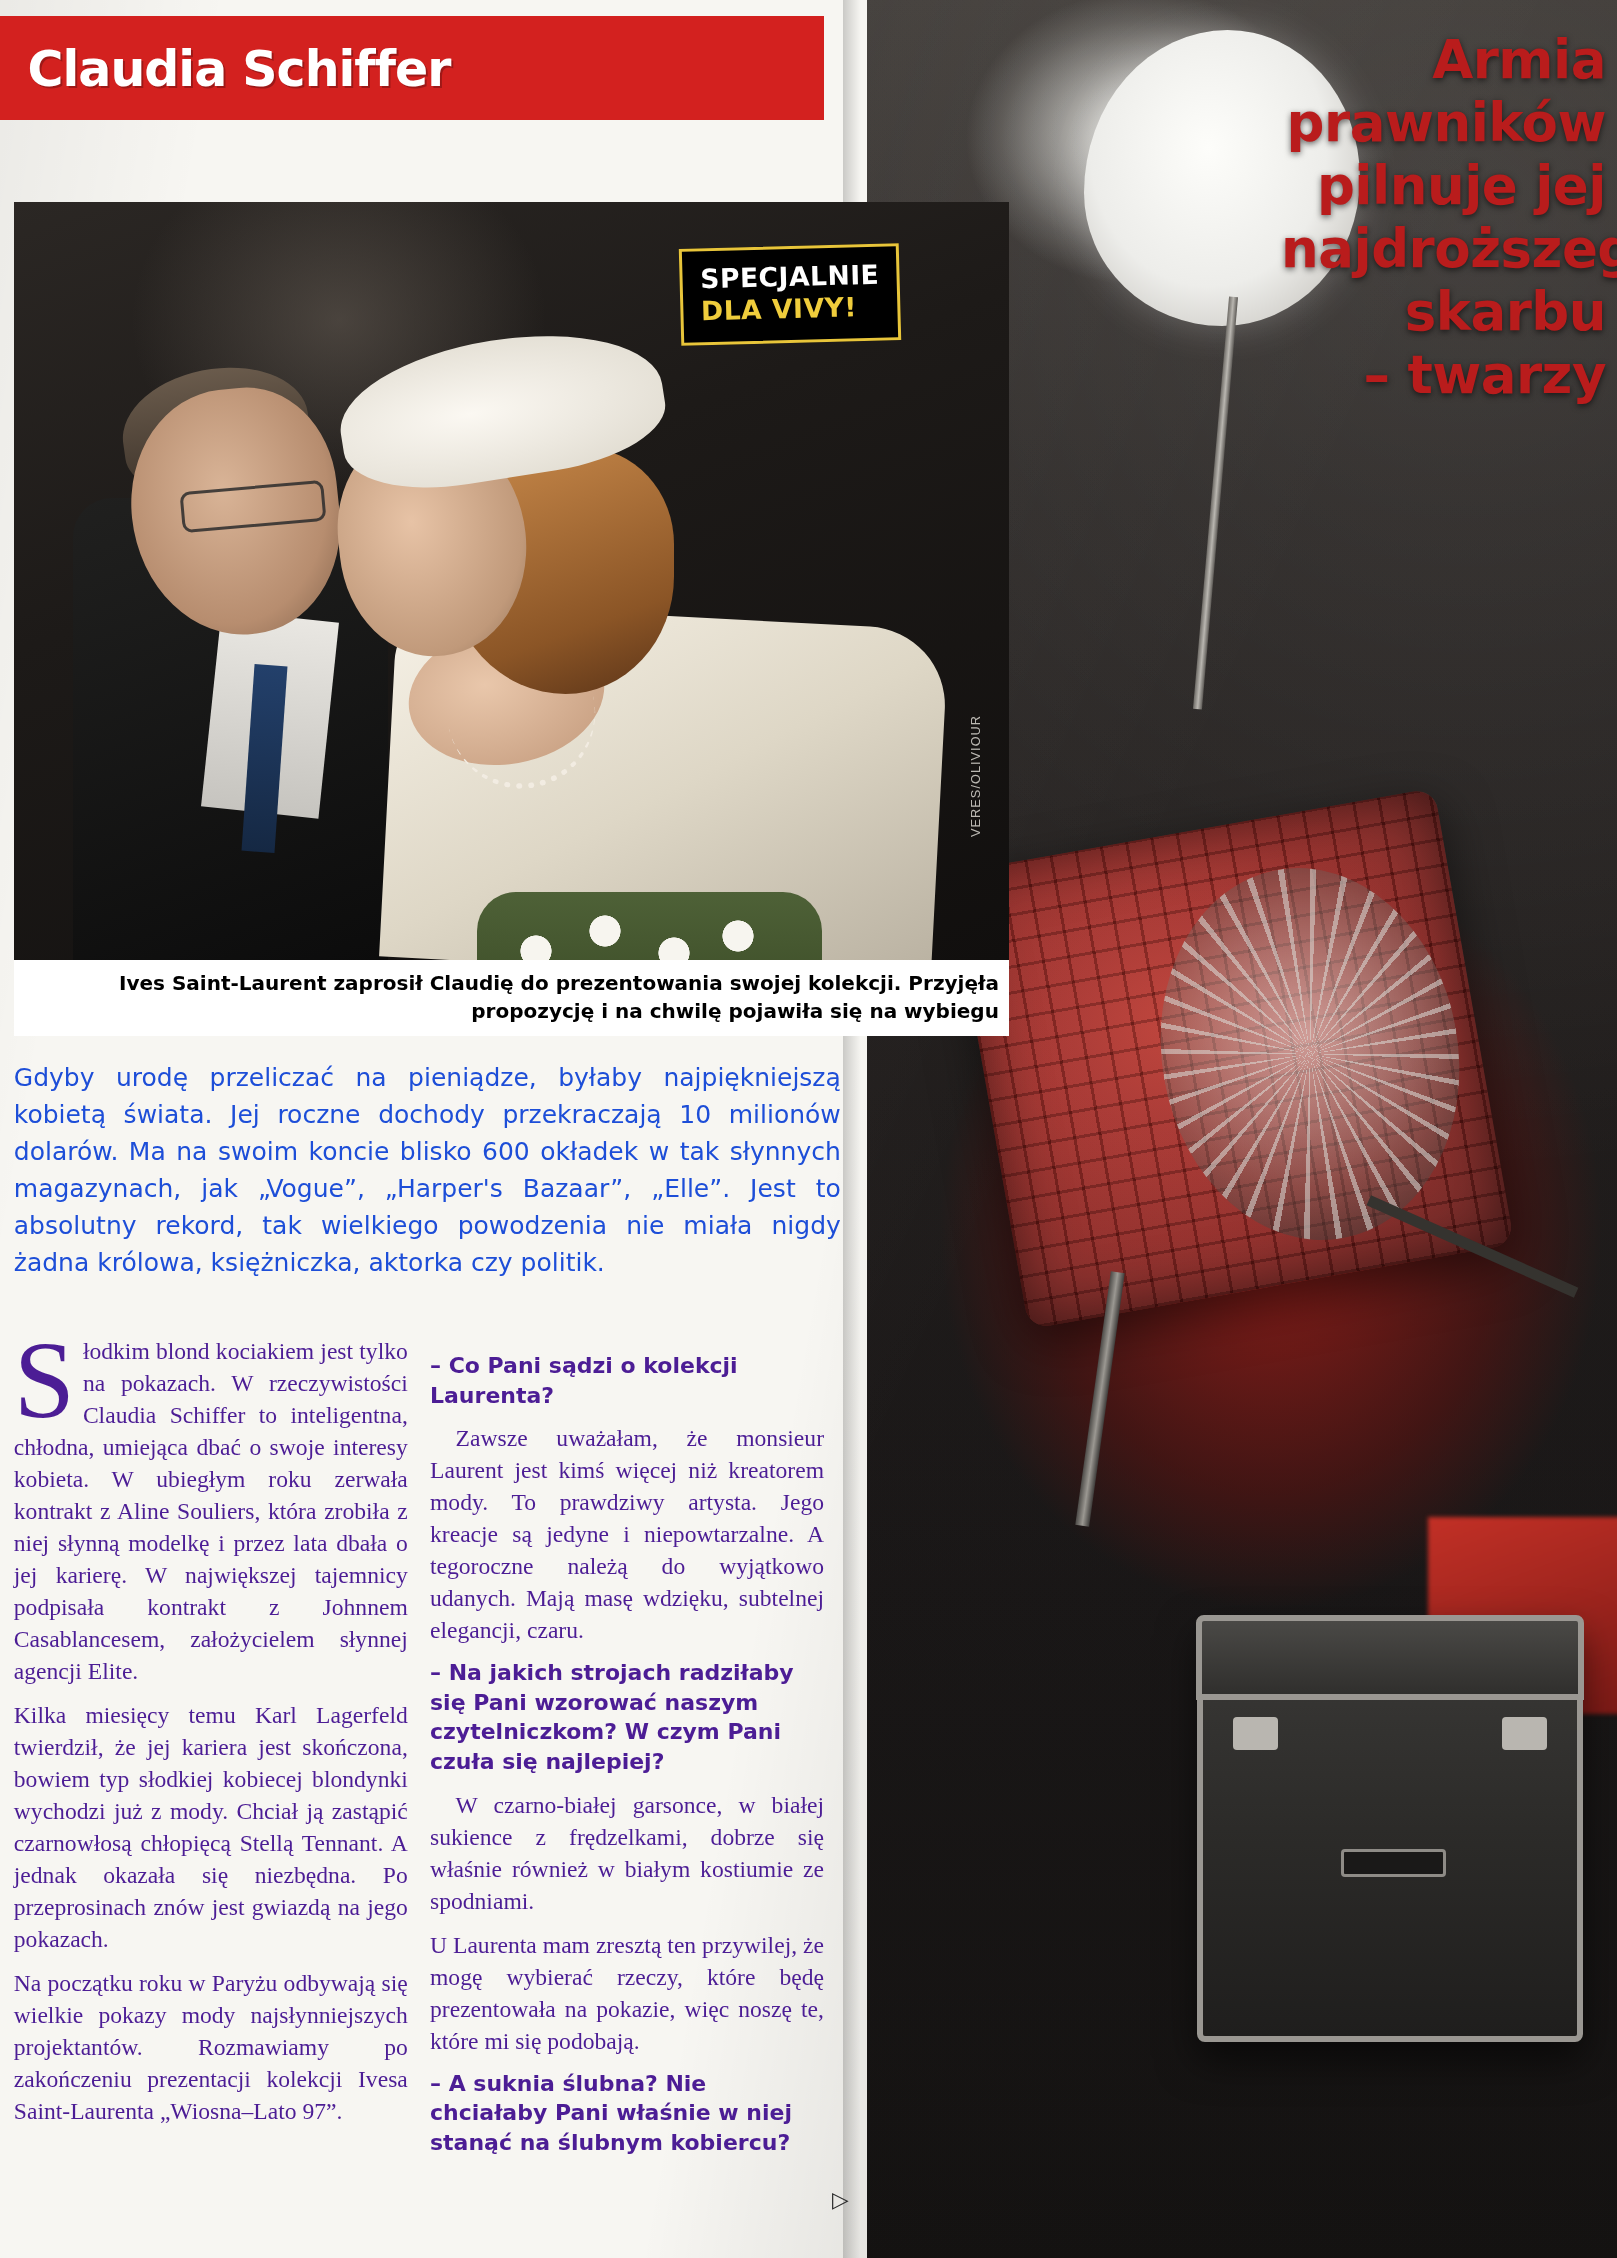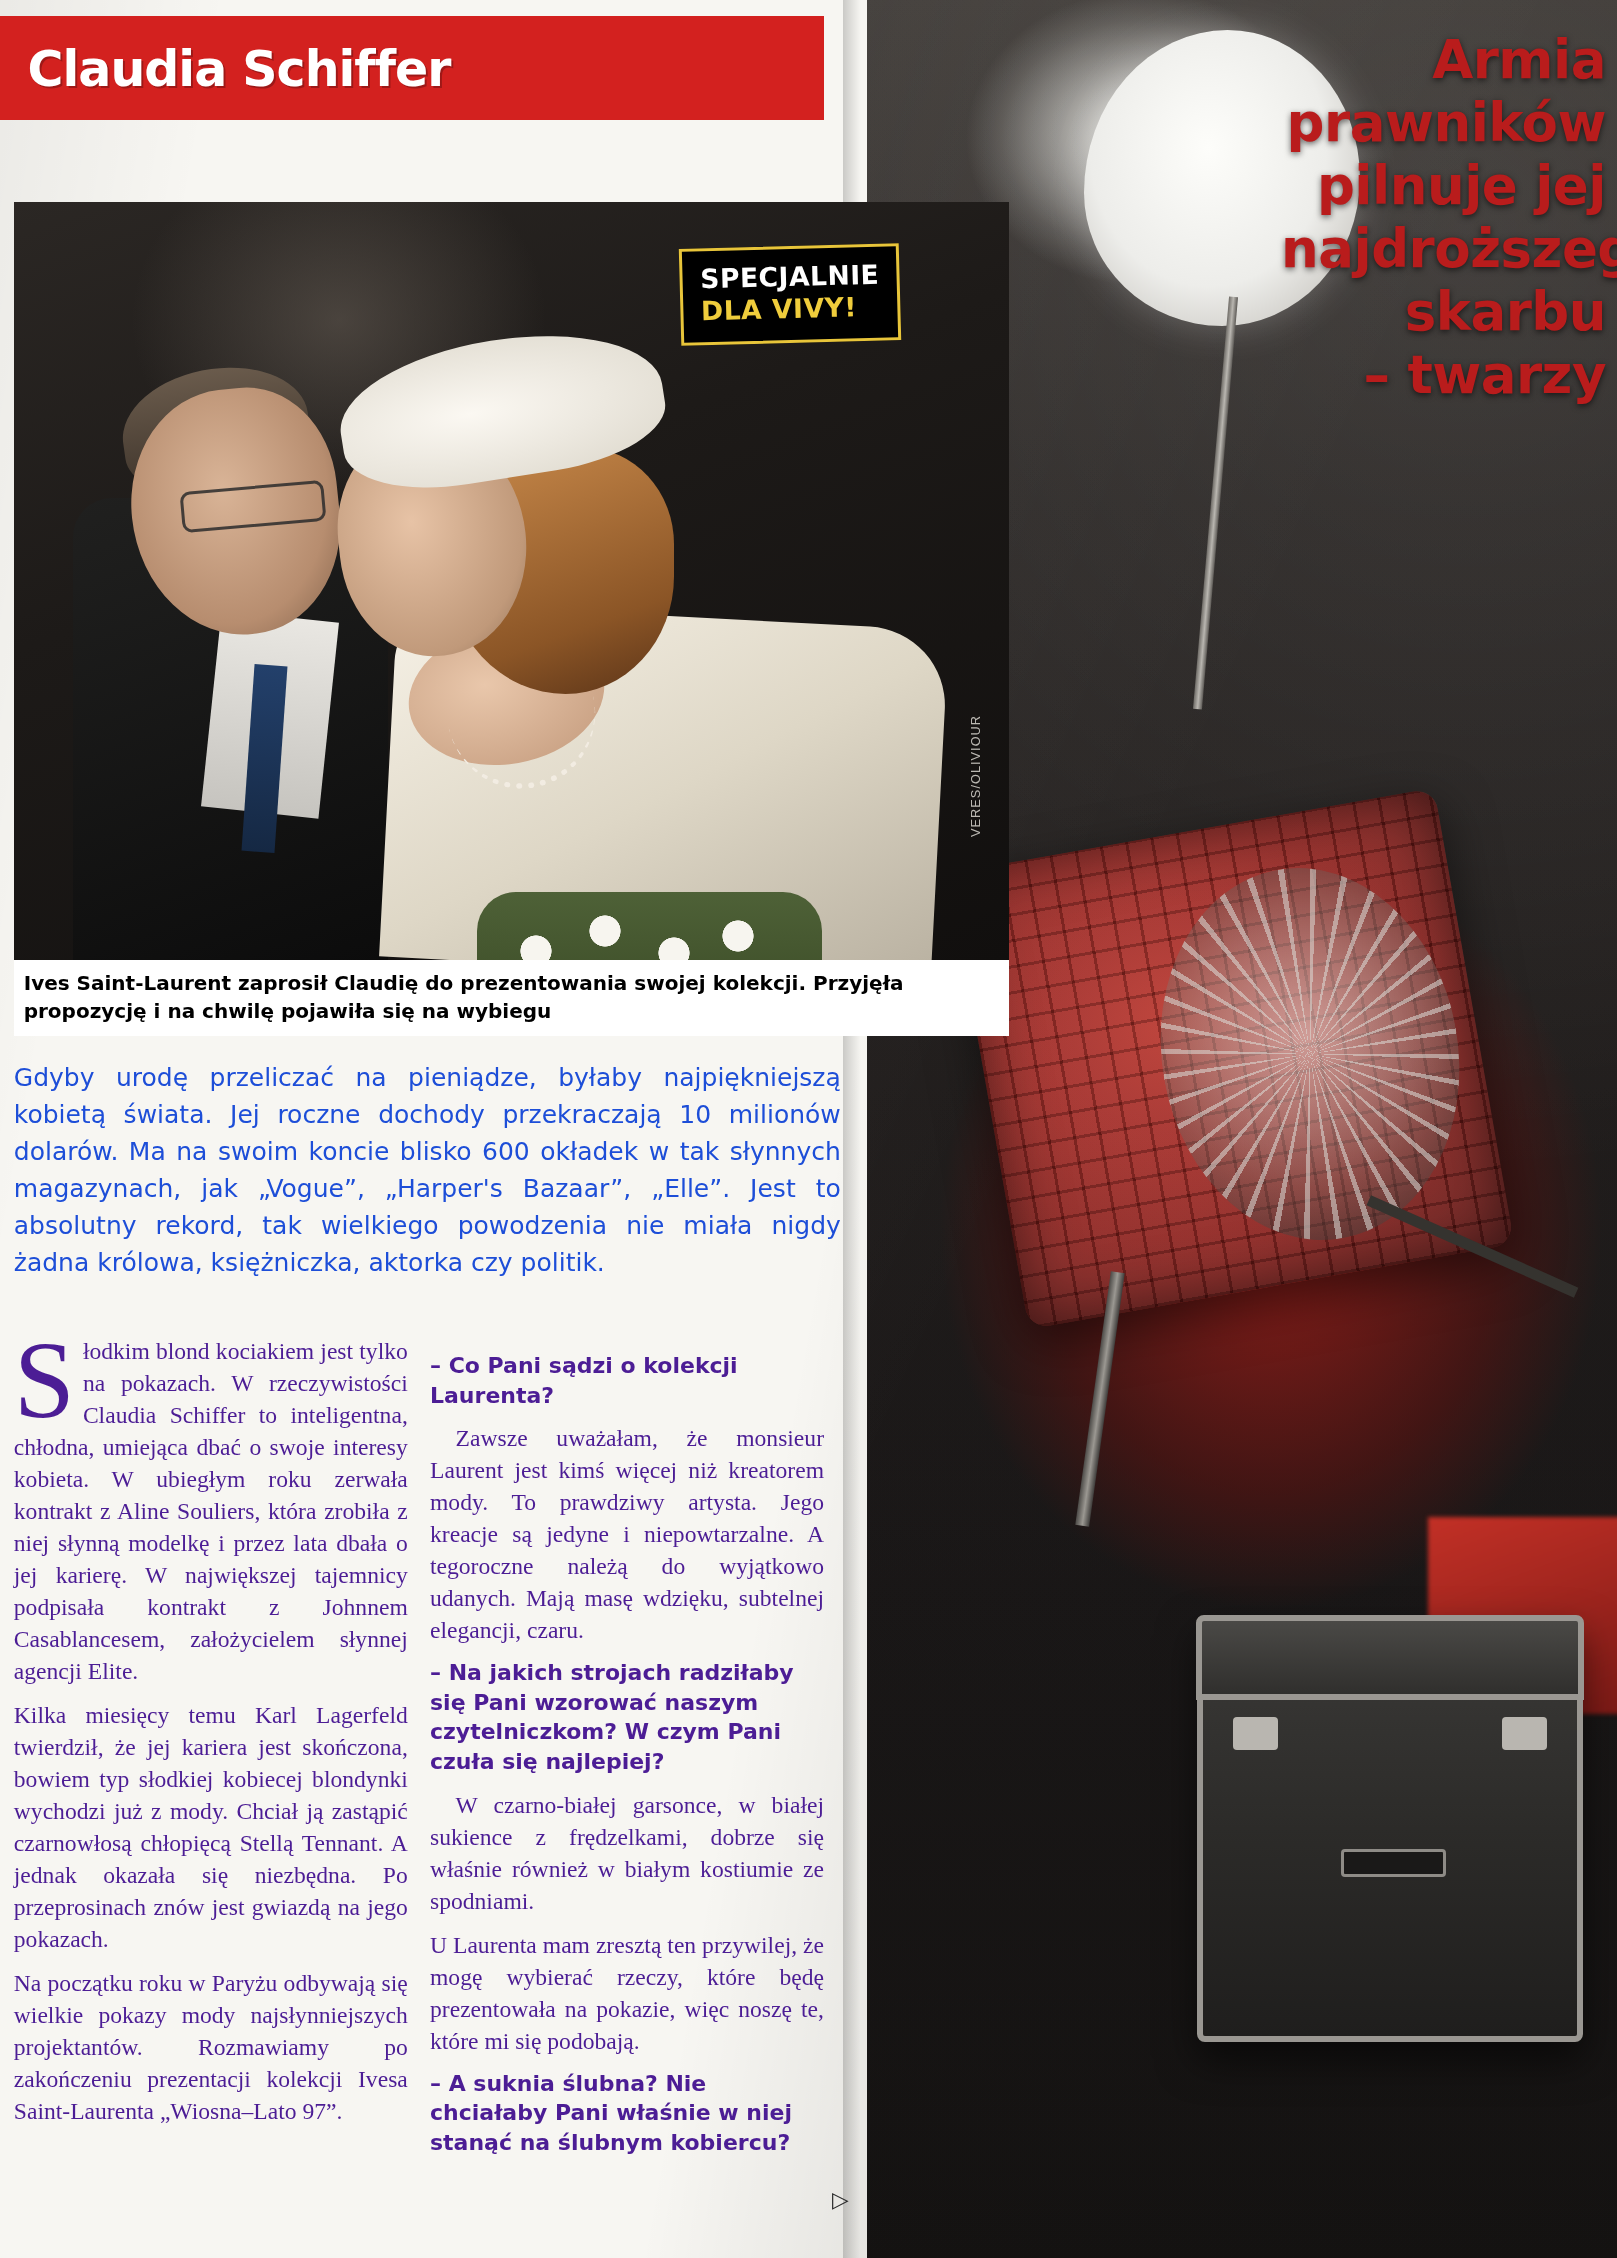--- a/index.html
+++ b/index.html
@@ -361,21 +361,21 @@
     position: absolute;
     left: 13.8px;
     top: 960px;
     width: 995px;
     background: #ffffff;
     color: #000000;
     font-family: "DejaVu Sans", sans-serif;
     font-weight: bold;
     font-size: 20px;
     line-height: 28.6px;
-    text-align: left;
+    text-align: right;
     padding: 8.9px 9.9px 9.9px;
     box-sizing: border-box;
   }
 
   
   .lead {
     position: absolute;
     left: 13.8px;
     top: 1059px;
     width: 827px;

